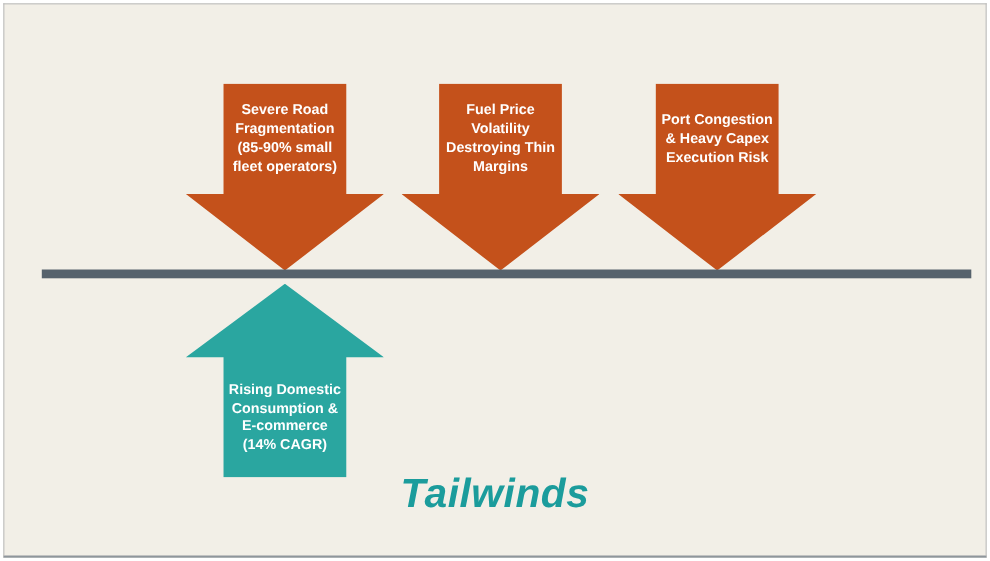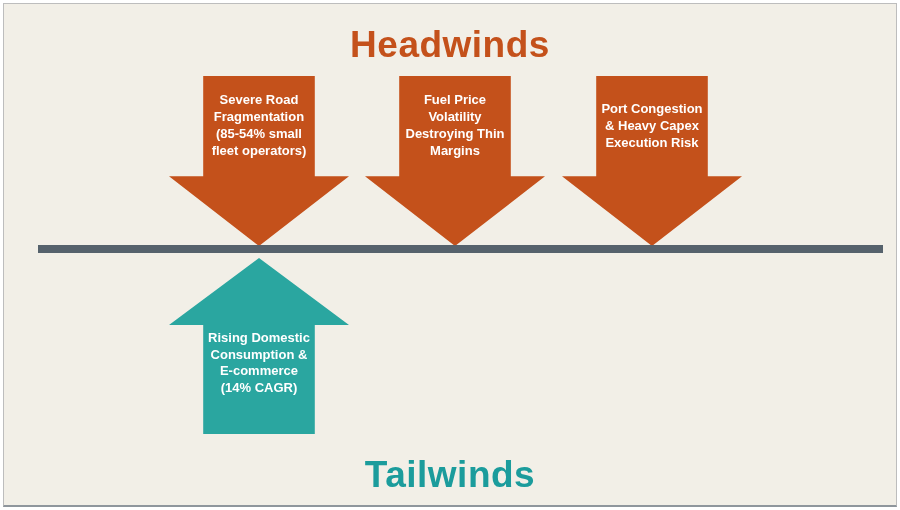--- a/index.html
+++ b/index.html
@@ -28,22 +28,23 @@
     font-size: 37px;
     font-weight: 800;
     letter-spacing: 0.5px;
     margin: 0;
   }
   .headwinds-title {
     top: 20px;
     color: var(--headwind-title, #C4511B);
   }
   .tailwinds-title {
-    top: 450px;
+    top: 424px;
     color: var(--tailwind-title, #1B9C9C);
+    font-style: italic;
   }
   .arrow {
     position: absolute;
     width: 180px;
   }
   .arrow.down {
     top: 72px;
     height: 170px;
     background: var(--headwind, #C4511B);
     clip-path: polygon(19% 0, 81% 0, 81% 59%, 100% 59%, 50% 100%, 0 59%, 19% 59%);
@@ -63,42 +64,41 @@
     justify-content: center;
     text-align: center;
     color: #ffffff;
     font-size: 13px;
     font-weight: 700;
     line-height: 1.3;
     padding: 0 2px;
     box-sizing: border-box;
   }
   .arrow.down .arrow-label { top: 0; height: 59%; }
-  .arrow.up .arrow-label { bottom: 16px; height: 62%; }
+  .arrow.up .arrow-label { bottom: 0; height: 62%; }
   .divider {
     position: absolute;
     left: 34px;
     top: 241px;
     width: 845px;
     height: 8px;
     background: var(--divider, #56626C);
   }
   .pos-1 { left: 165px; }
   .pos-2 { left: 361px; }
   .pos-3 { left: 558px; }
 </style>
 </head>
 <body>
 
 <div class="frame">
 
-  <h1 class="big-title headwinds-title">Headwinds</h1>
 
   <div class="arrow down pos-1">
-    <div class="arrow-label">Severe Road Fragmentation (85-54% small fleet operators)</div>
+    <div class="arrow-label">Severe Road Fragmentation (85-90% small fleet operators)</div>
   </div>
 
   <div class="arrow down pos-2">
     <div class="arrow-label">Fuel Price Volatility Destroying Thin Margins</div>
   </div>
 
   <div class="arrow down pos-3">
     <div class="arrow-label">Port Congestion &amp; Heavy Capex Execution Risk</div>
   </div>
 

